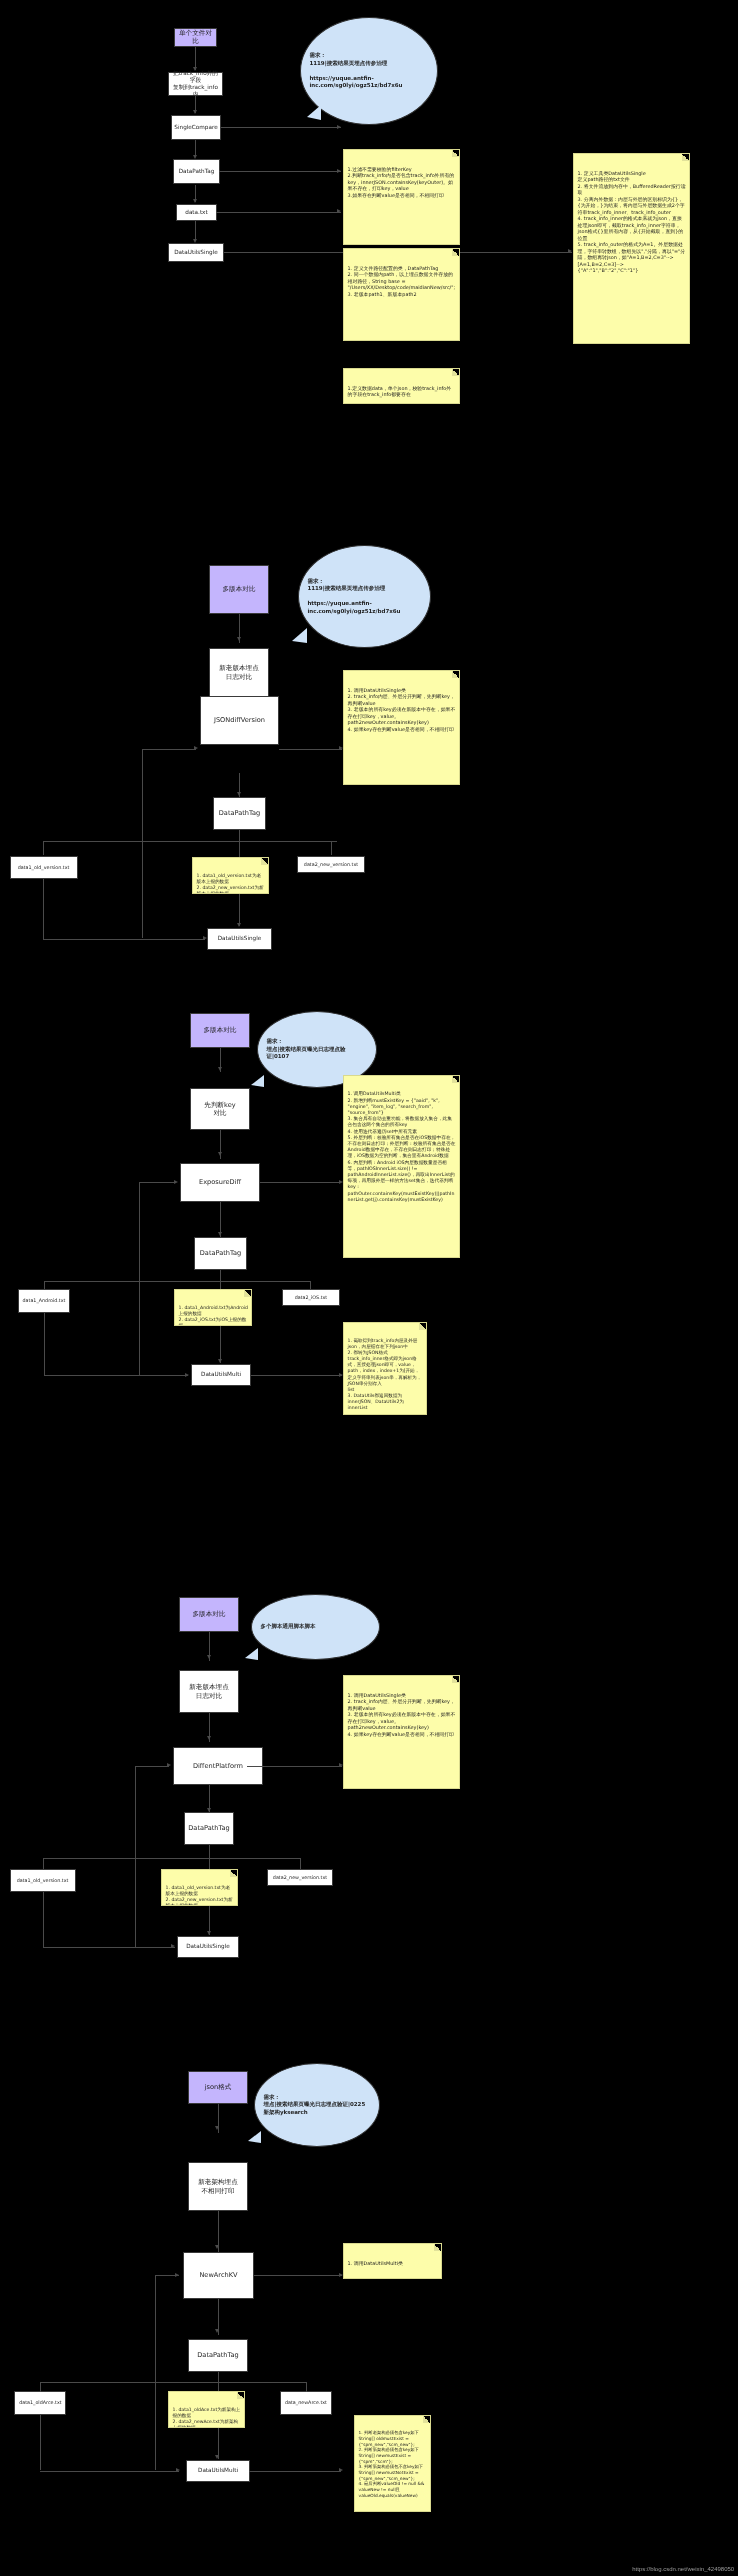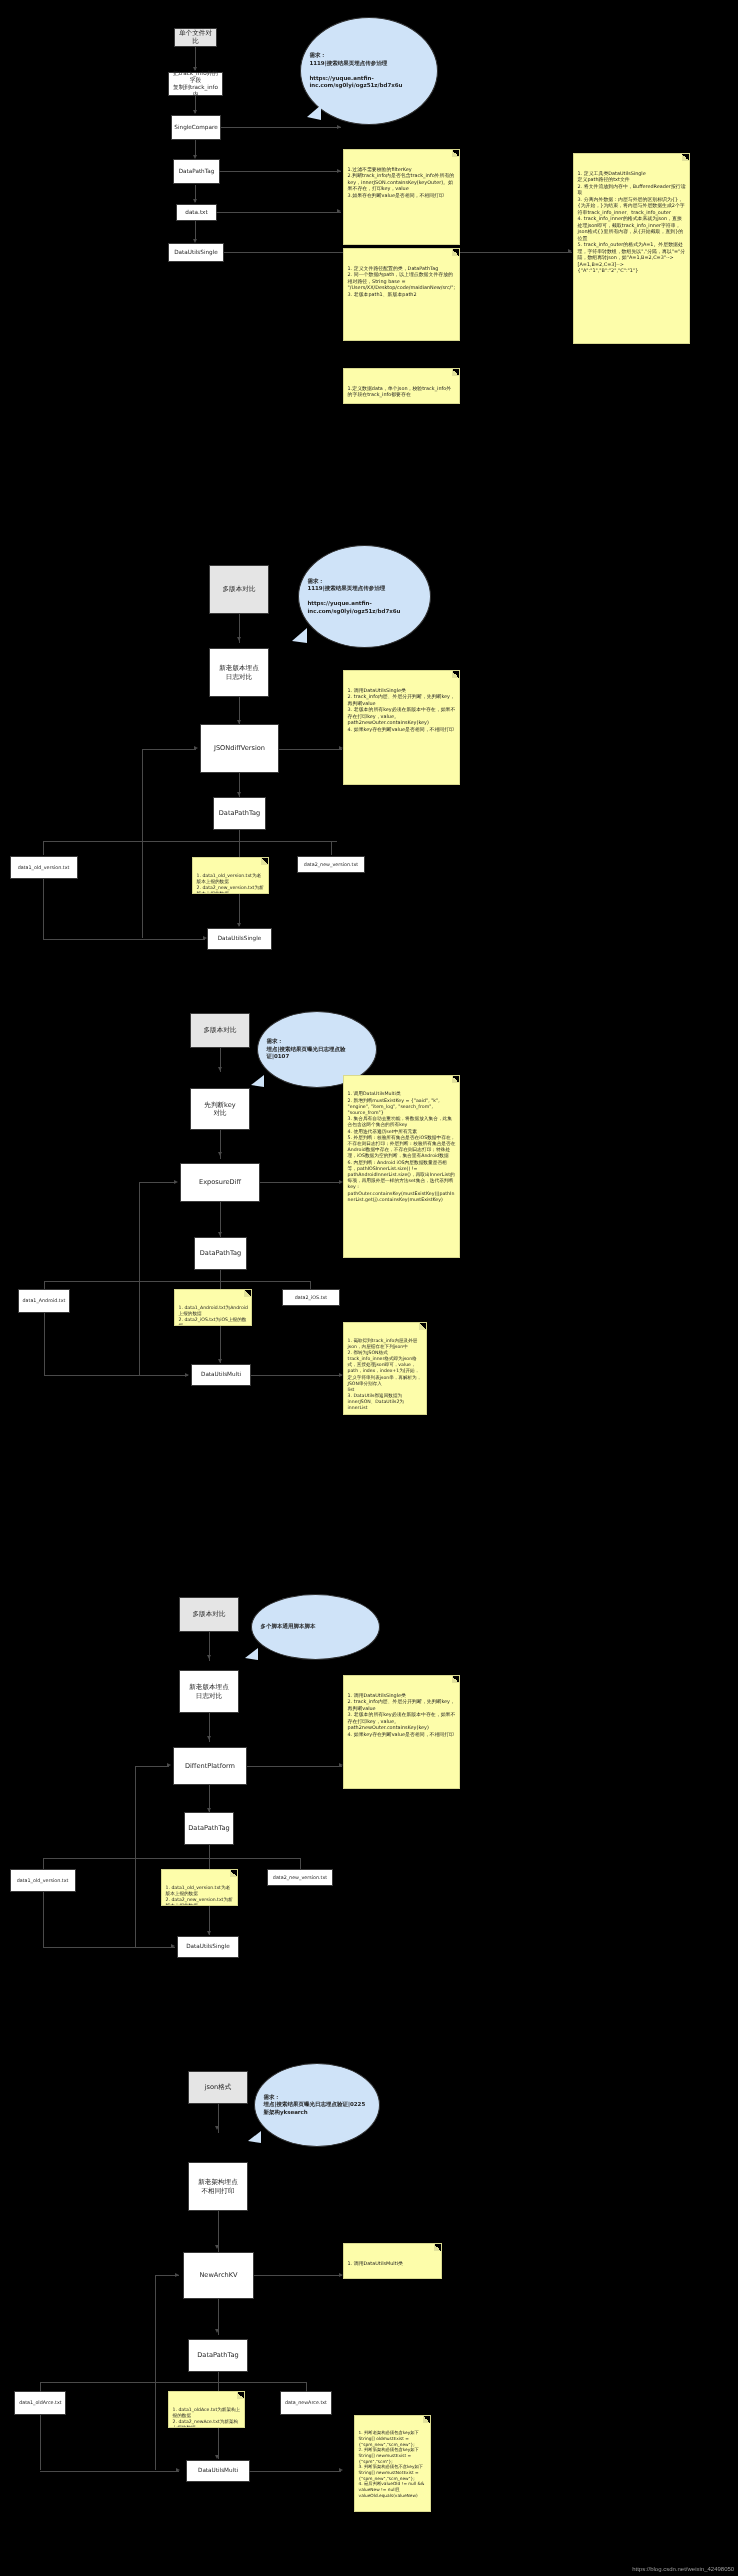--- a/index.html
+++ b/index.html
@@ -10,21 +10,21 @@
   }
   .canvas{position:absolute;left:0;top:0;width:739px;height:2576px;}
   .node{
     position:absolute;box-sizing:border-box;
     border:0.9px solid #3a3a3a;background:#fff;
     display:flex;align-items:center;justify-content:center;
     text-align:center;line-height:1.25;
     font-size:6.6px;color:#1f1f1f;padding:1.2px 1.8px;
     white-space:pre-line;
   }
-  .node.green{background:#e5e5e5;border-color:#3a3a3a;}
+  .node.green{background:#c4b5fd;border-color:#3a3a3a;}
   .node.plain{background:#ffffff;}
   .note{
     position:absolute;box-sizing:border-box;
     background:#fdfdaa;border:0.6px solid #d9d98f;
     font-size:4.9px;line-height:1.32;color:#1f1f1f;
     padding:3px 3px 2.4px 3.6px;white-space:pre-line;
     overflow:hidden;word-break:break-word;
   }
   .note .fold{
     position:absolute;right:0;top:0;width:7.2px;height:7.2px;
@@ -126,21 +126,21 @@
 
   <div class="node green" style="left:209px;top:565px;width:60px;height:49px;">多版本对比</div>
   <div class="ln v" style="left:239px;top:614px;height:29px;"></div>
   <div class="arw down" style="left:237px;top:637px;"></div>
 
   <div class="node plain" style="left:209px;top:648px;width:60px;height:49px;">新老版本埋点
 日志对比</div>
   <div class="ln v" style="left:239px;top:697px;height:29px;"></div>
   <div class="arw down" style="left:237px;top:720px;"></div>
 
-  <div class="node plain" style="left:200px;top:724px;width:79px;height:49px;">JSONdiffVersion</div>
+  <div class="node plain" style="left:200px;top:696px;width:79px;height:49px;">JSONdiffVersion</div>
   <div class="ln v" style="left:239px;top:773px;height:24px;"></div>
   <div class="arw down" style="left:237px;top:792px;"></div>
 
   <div class="node plain" style="left:213px;top:797px;width:53px;height:33px;">DataPathTag</div>
   <div class="ln v" style="left:239px;top:830px;height:96px;"></div>
   <div class="arw down" style="left:237px;top:923px;"></div>
 
   <div class="node plain" style="left:207px;top:928px;width:65px;height:21.6px;font-size:5.7px;">DataUtilsSingle</div>
 
   <div class="node plain" style="left:9.6px;top:856px;width:68px;height:23px;font-size:4.8px;">data1_old_version.txt</div>
@@ -247,21 +247,21 @@
 
   <div class="node green" style="left:179px;top:1597px;width:60px;height:35px;">多版本对比</div>
   <div class="ln v" style="left:209px;top:1632px;height:29px;"></div>
   <div class="arw down" style="left:207px;top:1655px;"></div>
 
   <div class="node plain" style="left:179px;top:1670px;width:60px;height:43px;">新老版本埋点
 日志对比</div>
   <div class="ln v" style="left:209px;top:1713px;height:29px;"></div>
   <div class="arw down" style="left:207px;top:1736px;"></div>
 
-  <div class="node plain" style="left:173px;top:1747px;width:74px;height:38px;">DiffentPlatform</div>
+  <div class="node plain" style="left:173px;top:1747px;width:90px;height:38px;">DiffentPlatform</div>
   <div class="ln v" style="left:209px;top:1785px;height:27.6px;"></div>
   <div class="arw down" style="left:207px;top:1808px;"></div>
 
   <div class="node plain" style="left:184px;top:1812px;width:50px;height:33px;">DataPathTag</div>
   <div class="ln v" style="left:209px;top:1845px;height:90px;"></div>
   <div class="arw down" style="left:207px;top:1931px;"></div>
 
   <div class="node plain" style="left:177px;top:1936px;width:62px;height:21.6px;font-size:5.7px;">DataUtilsSingle</div>
 
   <div class="node plain" style="left:9.6px;top:1869px;width:66px;height:23px;font-size:4.8px;">data1_old_version.txt</div>

